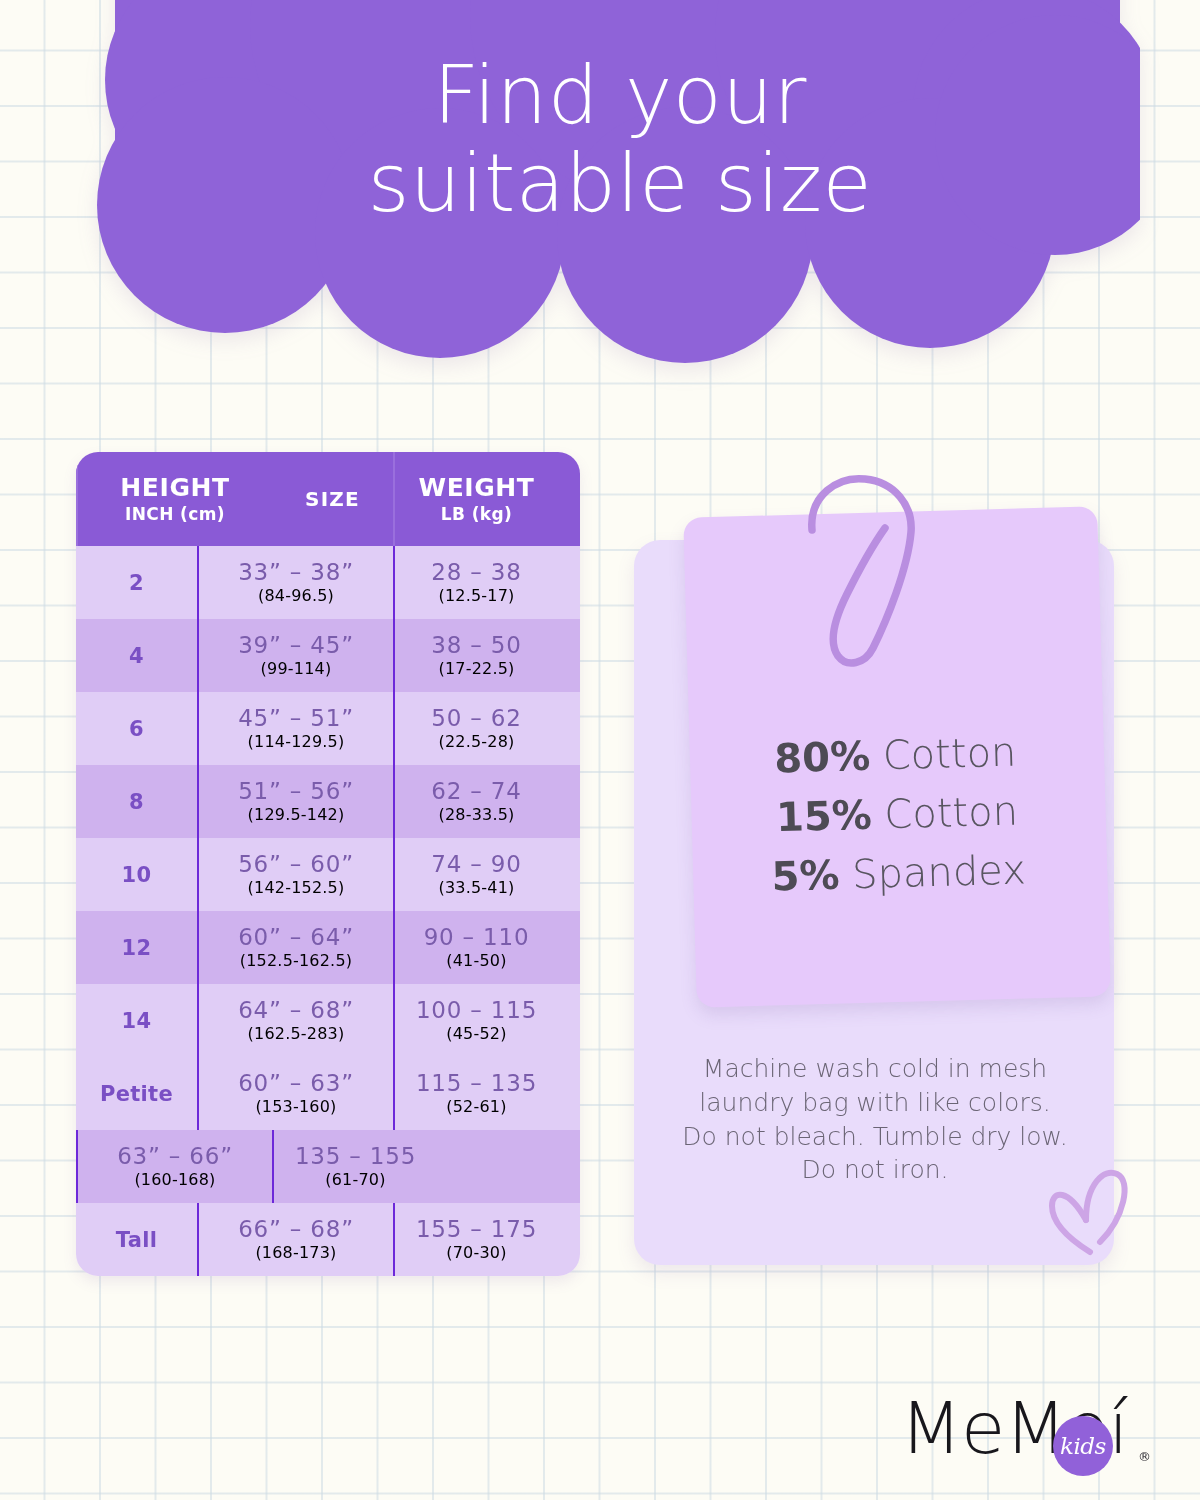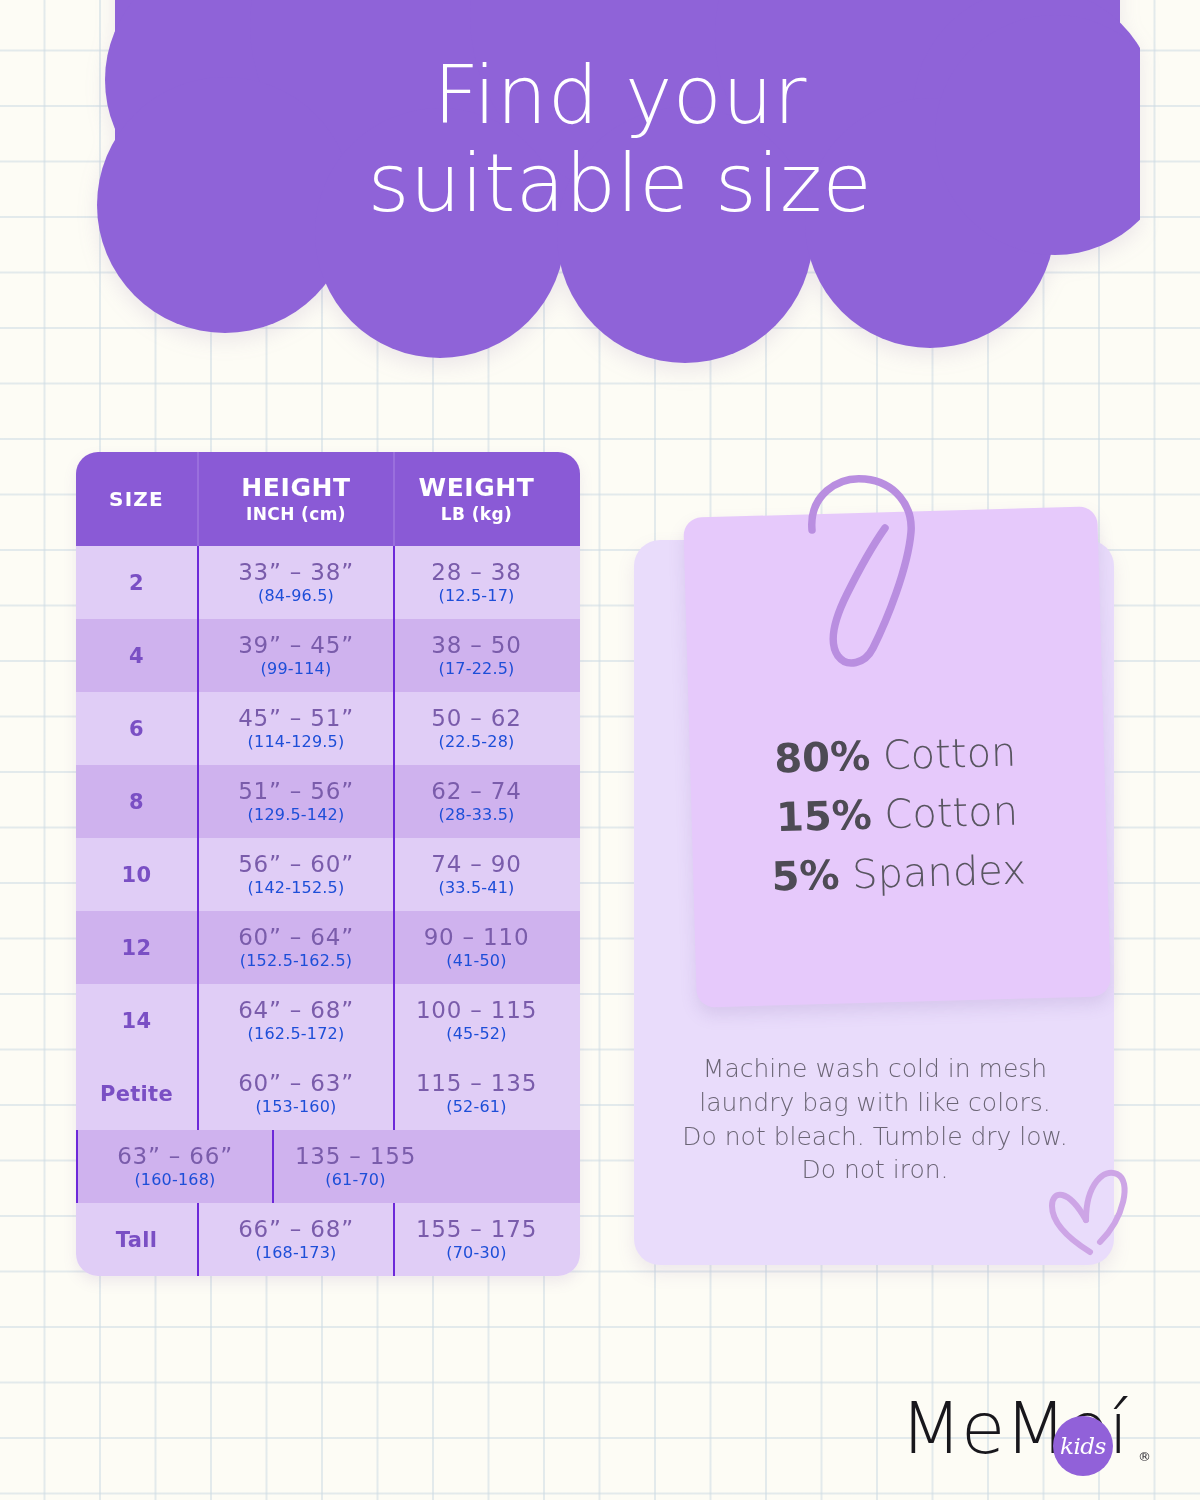--- a/index.html
+++ b/index.html
@@ -129,21 +129,21 @@
     letter-spacing: 0.3px;
   }
   .cell-main {
     color: #7a5cab;
     font-family: "DejaVu Sans", sans-serif;
     font-size: 23px;
     letter-spacing: 0.8px;
     line-height: 1.12;
   }
   .cell-sub {
-    color: #1d4ed8;
+    color: #000000;
     font-family: "DejaVu Sans", sans-serif;
     font-size: 16px;
     letter-spacing: 0.2px;
     margin-top: 1px;
   }
 
   
   .card-back {
     position: absolute;
     left: 634px;
@@ -285,27 +285,27 @@
       </g>
     </svg>
   </div>
 
   <div class="header-title">Find your
 suitable size</div>
 
   <div class="size-table">
 
     <div class="st-row header">
-      <div class="st-cell c-size">
-        <div class="hdr-size">SIZE</div>
-      </div>
       <div class="st-cell c-height">
         <div class="hdr-main">HEIGHT</div>
         <div class="hdr-sub">INCH (cm)</div>
       </div>
+      <div class="st-cell c-size">
+        <div class="hdr-size">SIZE</div>
+      </div>
       <div class="st-cell c-weight">
         <div class="hdr-main">WEIGHT</div>
         <div class="hdr-sub">LB (kg)</div>
       </div>
     </div>
 
     <div class="st-row body light">
       <div class="st-cell c-size">
           <div class="cell-size">2</div>
         </div>
@@ -388,21 +388,21 @@
           <div class="cell-sub">(41-50)</div>
         </div>
     </div>
 
     <div class="st-row body light">
       <div class="st-cell c-size">
           <div class="cell-size">14</div>
         </div>
       <div class="st-cell c-height">
           <div class="cell-main">64” – 68”</div>
-          <div class="cell-sub">(162.5-172)</div>
+          <div class="cell-sub">(162.5-283)</div>
         </div>
       <div class="st-cell c-weight">
           <div class="cell-main">100 – 115</div>
           <div class="cell-sub">(45-52)</div>
         </div>
     </div>
 
 
     <div class="st-row body light">
       <div class="st-cell c-size">

